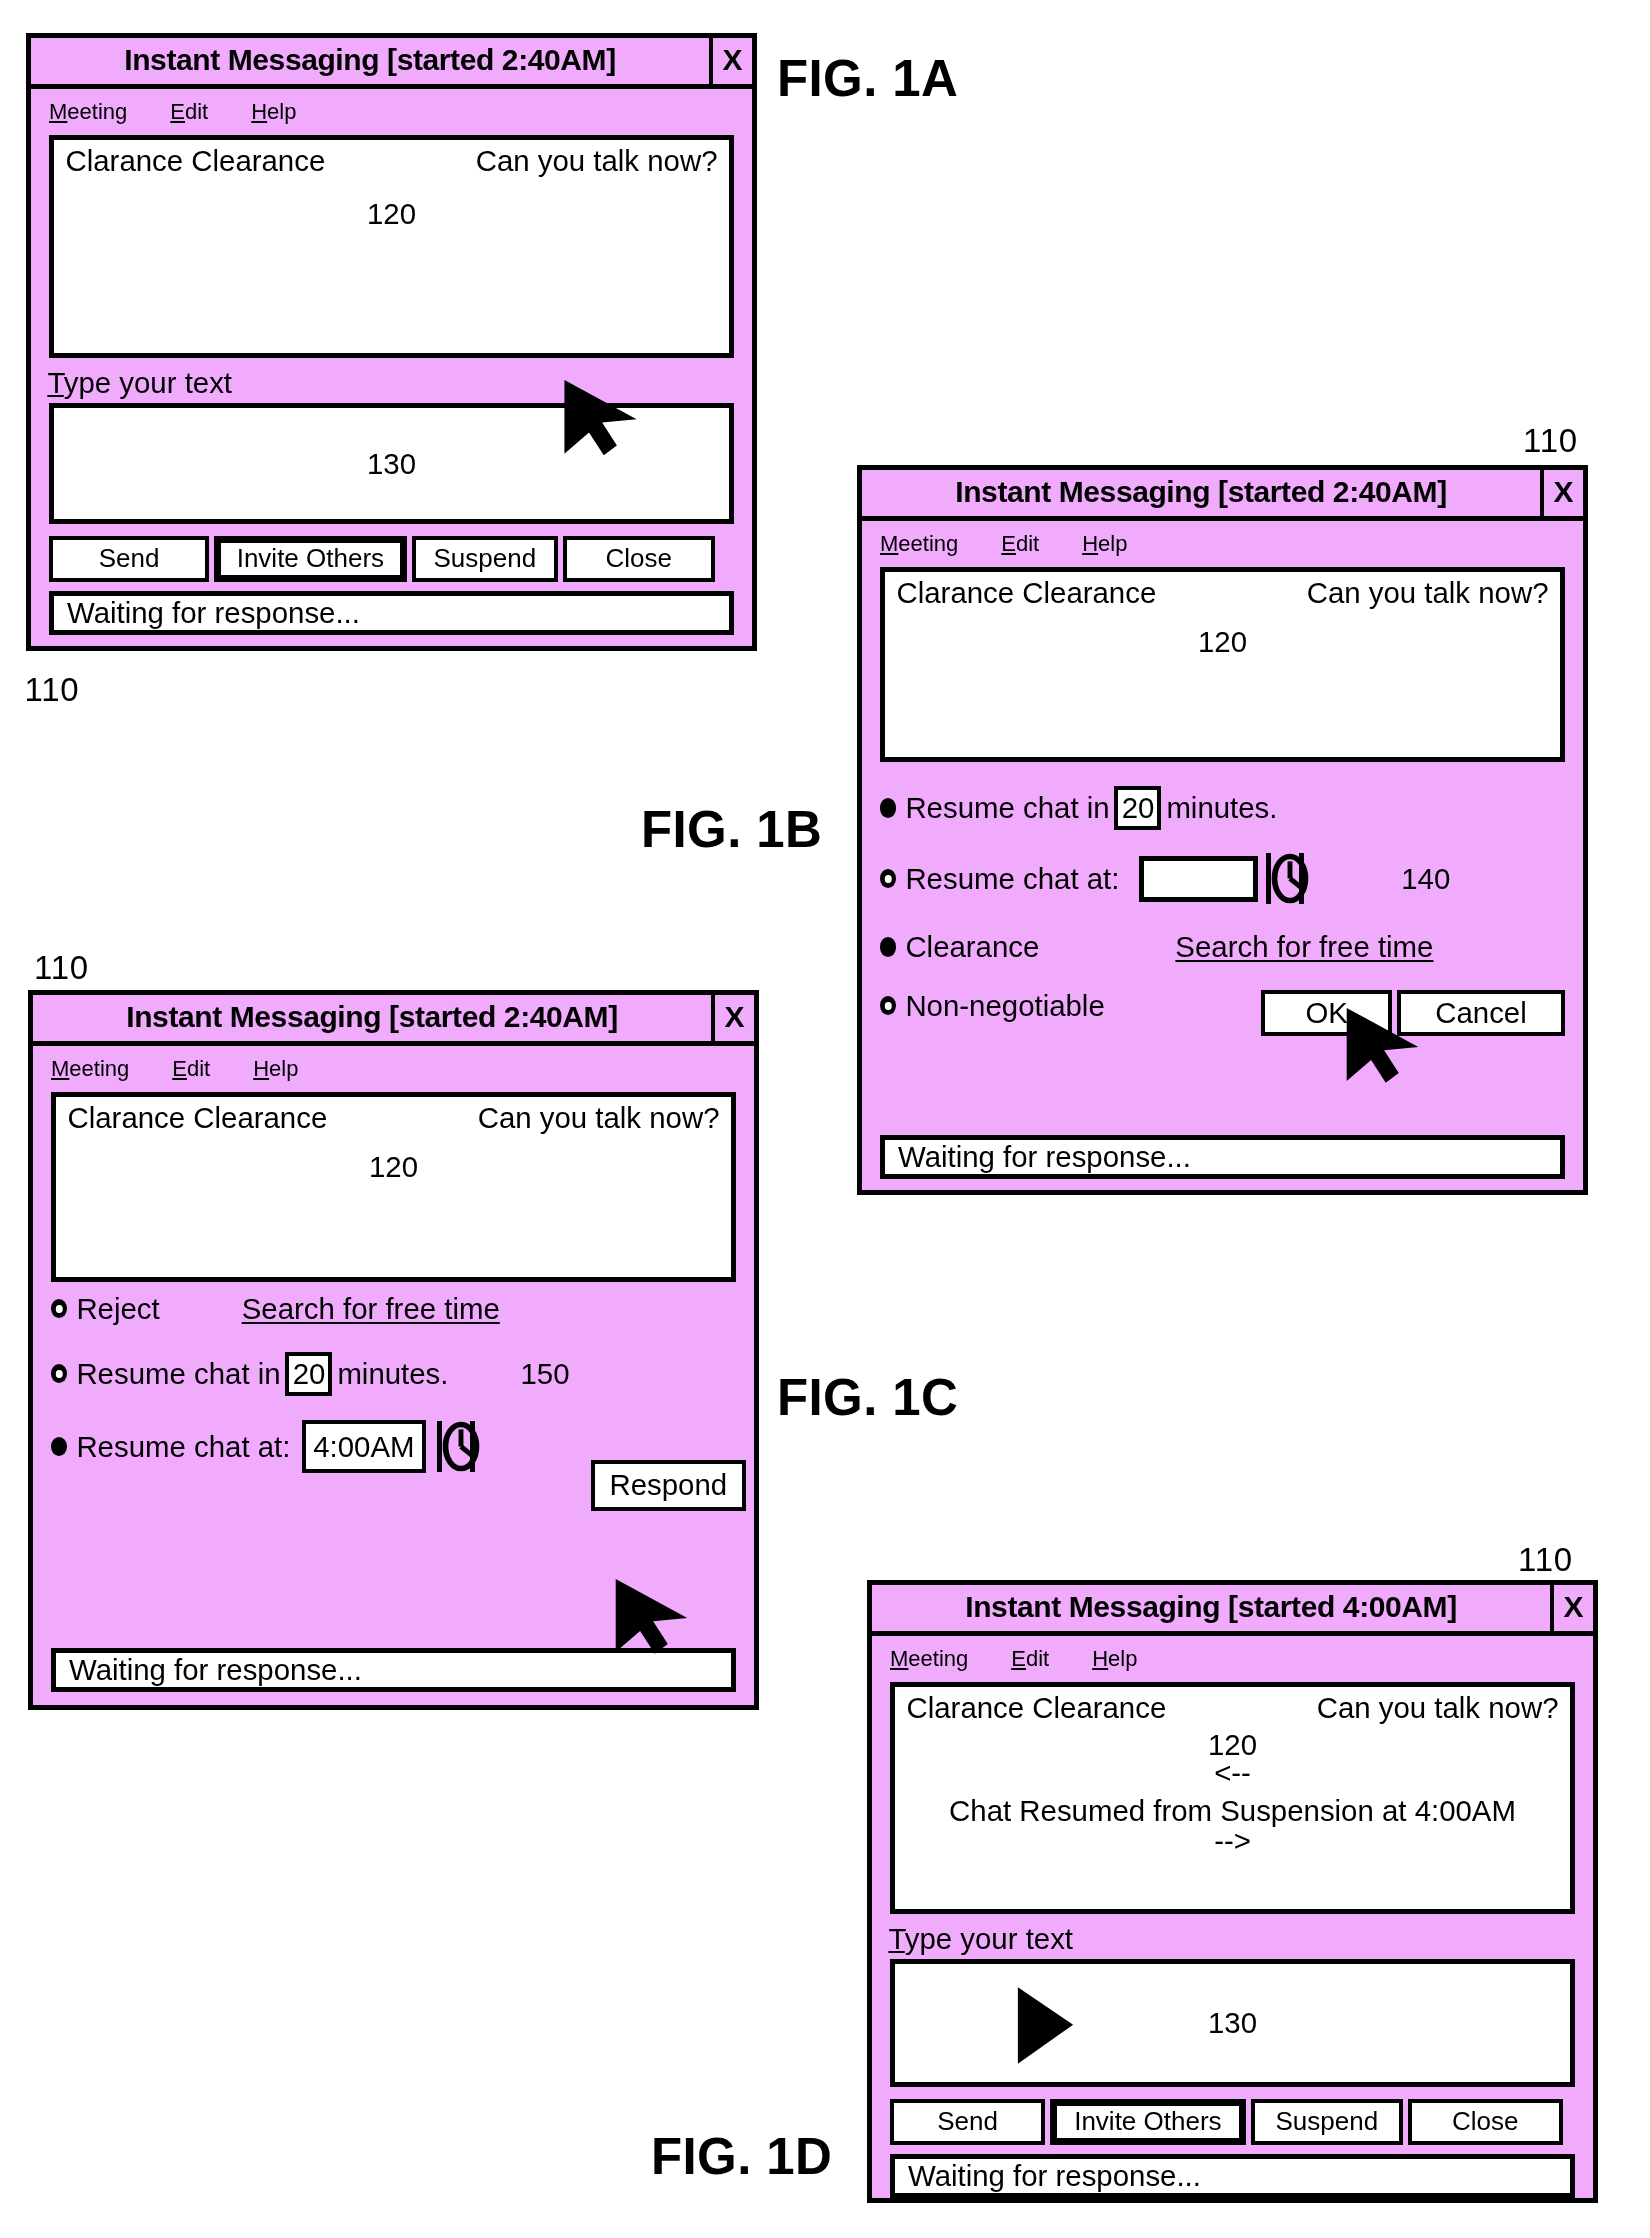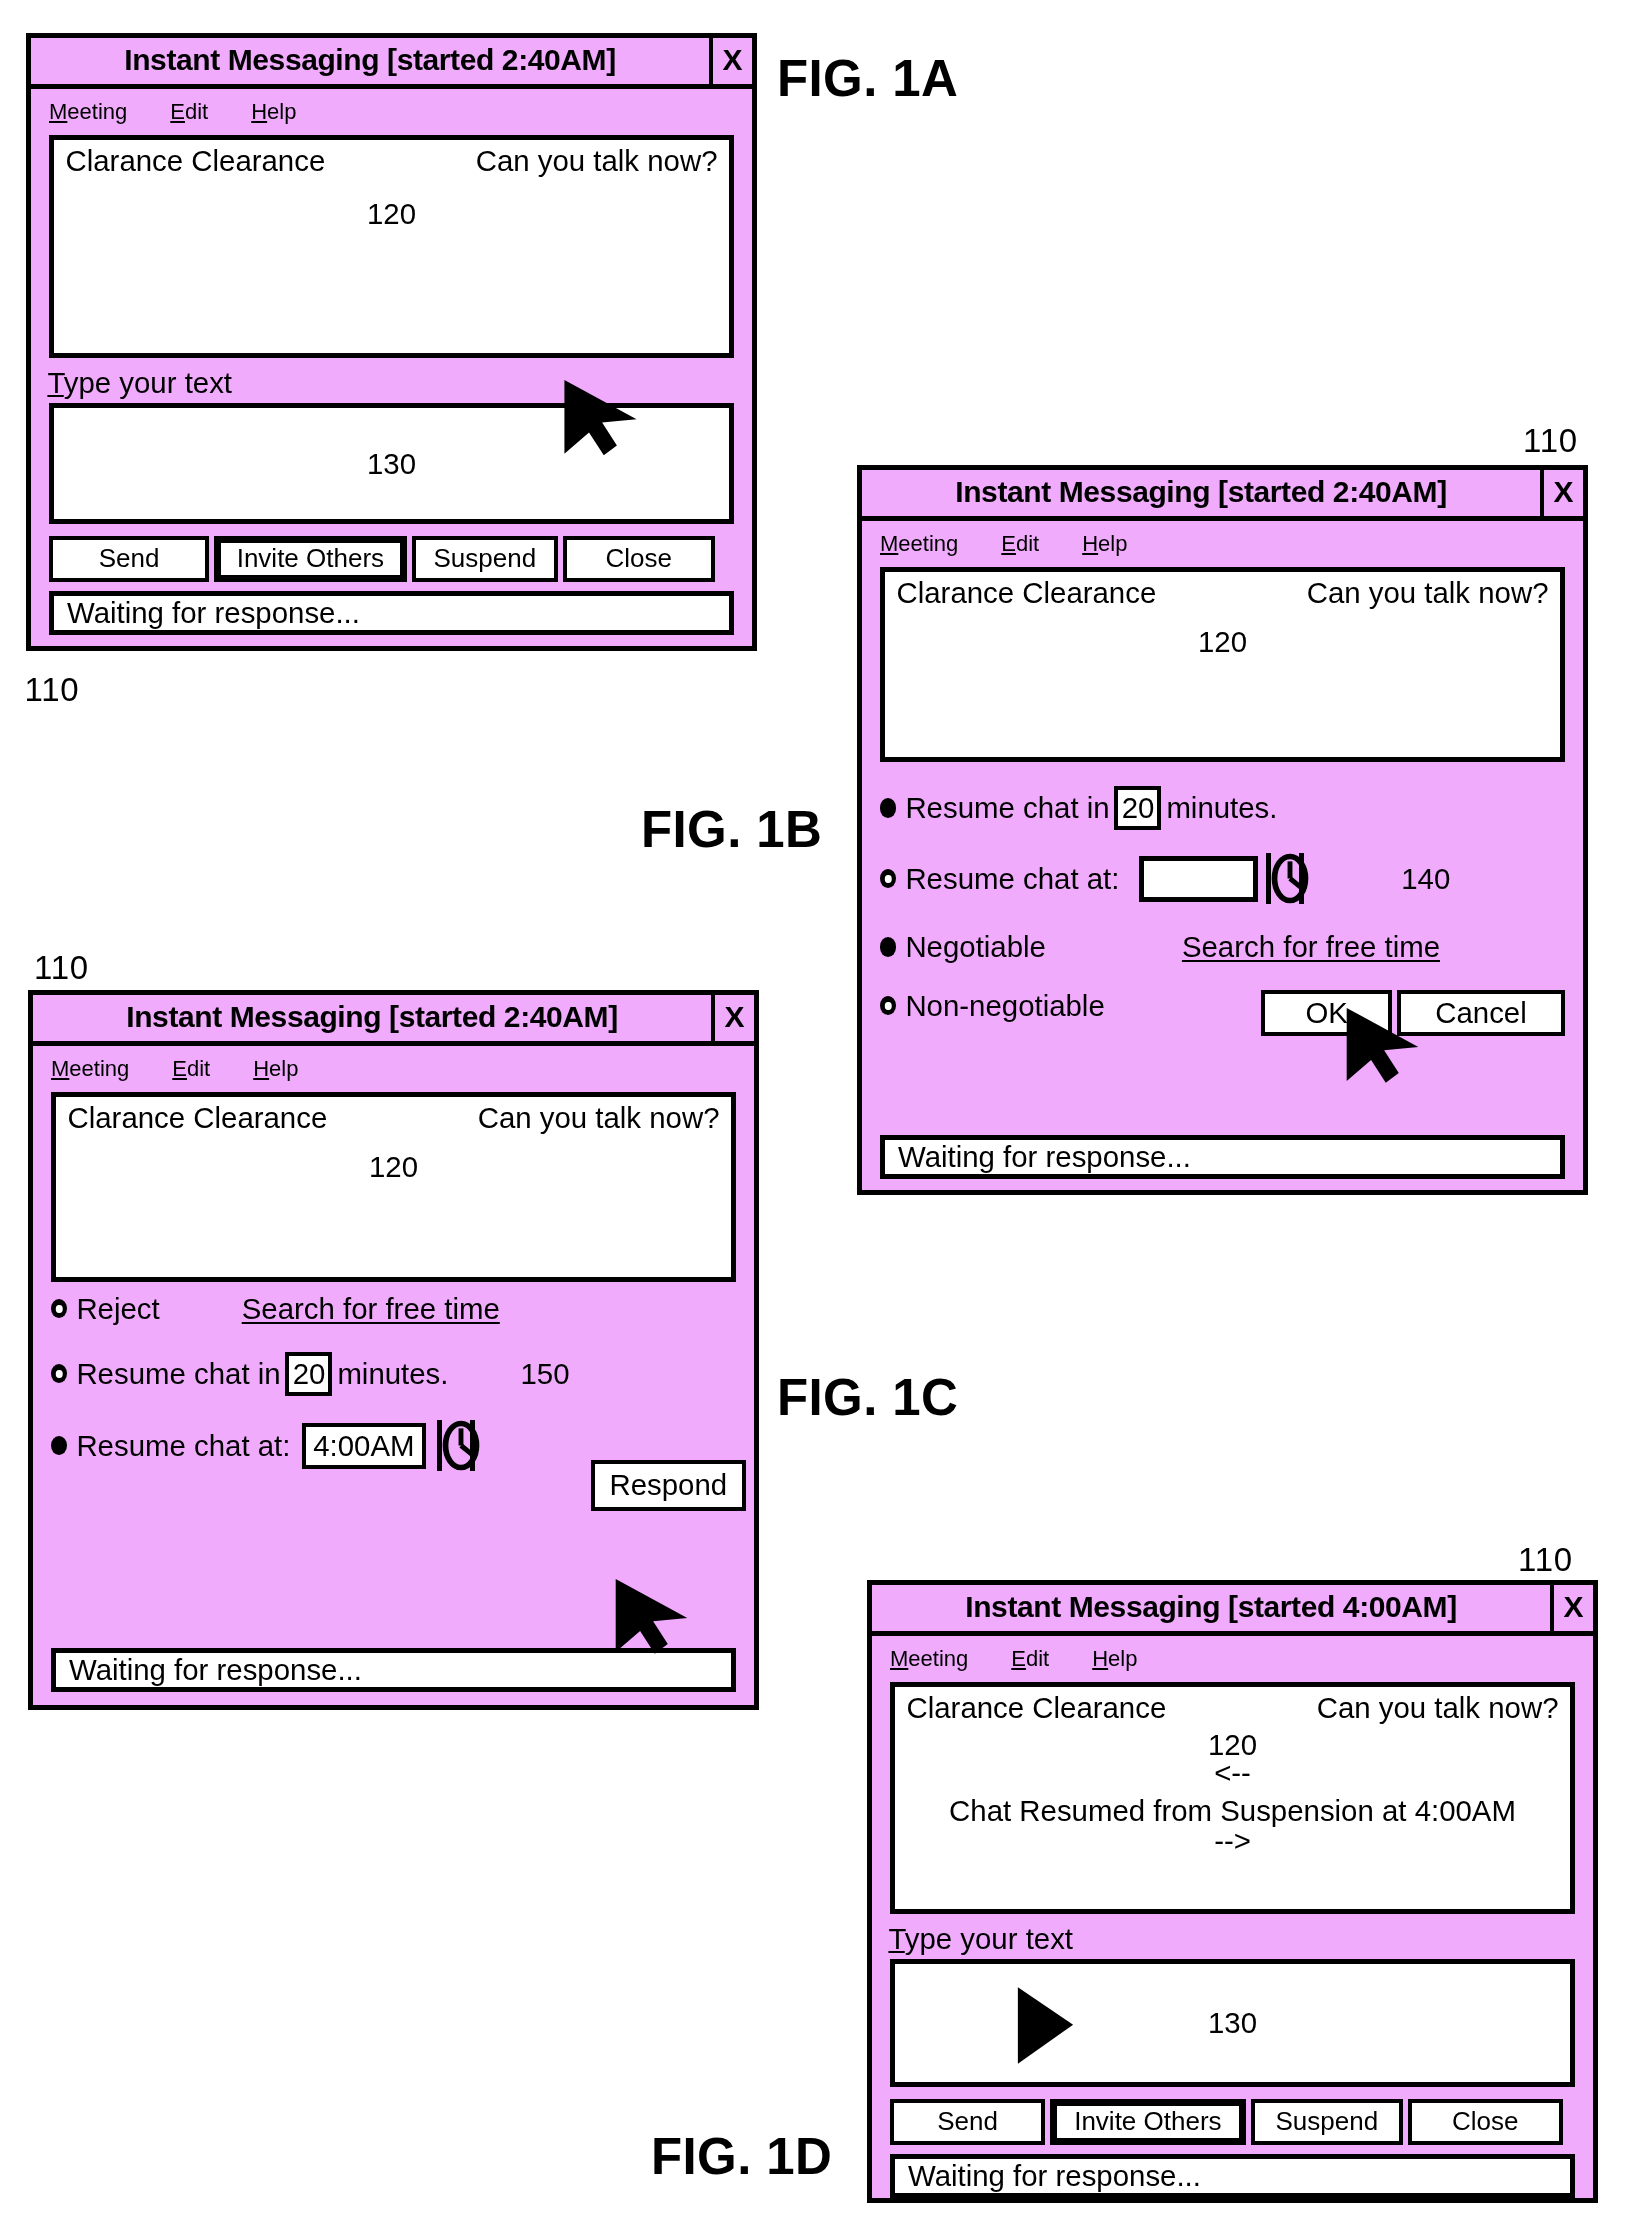--- a/index.html
+++ b/index.html
@@ -300,21 +300,21 @@
           <ellipse cx="27" cy="31" rx="19" ry="27" fill="none" stroke="#000" stroke-width="7"></ellipse>
           <line x1="27" y1="31" x2="27" y2="10" stroke="#000" stroke-width="6"></line>
           <line x1="27" y1="31" x2="43" y2="44" stroke="#000" stroke-width="6"></line>
         </svg>
       </span>
       <span style="margin-left:97px;">140</span>
     </div>
 
     <div class="opt-row" style="margin-top:26px;">
       <span class="radio"></span>
-      <span>Negotiable</span>
+      <span>Clearance</span>
       <span class="link" style="margin-left:136px;">Search for free time</span>
     </div>
 
     <div class="opt-row" style="margin-top:24.5px;">
       <span class="radio hollow"></span>
       <span>Non-negotiable</span>
     </div>
 
     <div class="button-row" style="position:absolute; right:0; top:204px; height:46px;">
       <div class="btn" style="width:131px; font-size:29.4px;">OK</div>
@@ -370,21 +370,21 @@
       <span class="radio hollow"></span>
       <span>Resume chat in</span>
       <span class="inline-box" style="width:47px; height:44px;">20</span>
       <span>minutes.</span>
       <span style="margin-left:72px;">150</span>
     </div>
 
     <div class="opt-row" style="margin-top:24.5px;">
       <span class="radio"></span>
       <span>Resume chat at:</span>
-      <span class="inline-box" style="width:124px; height:46px; margin-left:11.5px;">4:00AM</span>
+      <span class="inline-box" style="width:124px; height:53px; margin-left:11.5px;">4:00AM</span>
       <span class="clock" style="margin-left:6.5px;">
         <svg width="44" height="51" viewBox="0 0 54 62">
           <ellipse cx="27" cy="31" rx="19" ry="27" fill="none" stroke="#000" stroke-width="7"></ellipse>
           <line x1="27" y1="31" x2="27" y2="10" stroke="#000" stroke-width="6"></line>
           <line x1="27" y1="31" x2="43" y2="44" stroke="#000" stroke-width="6"></line>
         </svg>
       </span>
     </div>
 
     <div class="button-row" style="position:absolute; right:0; top:168px; height:51px;justify-content:center;">

